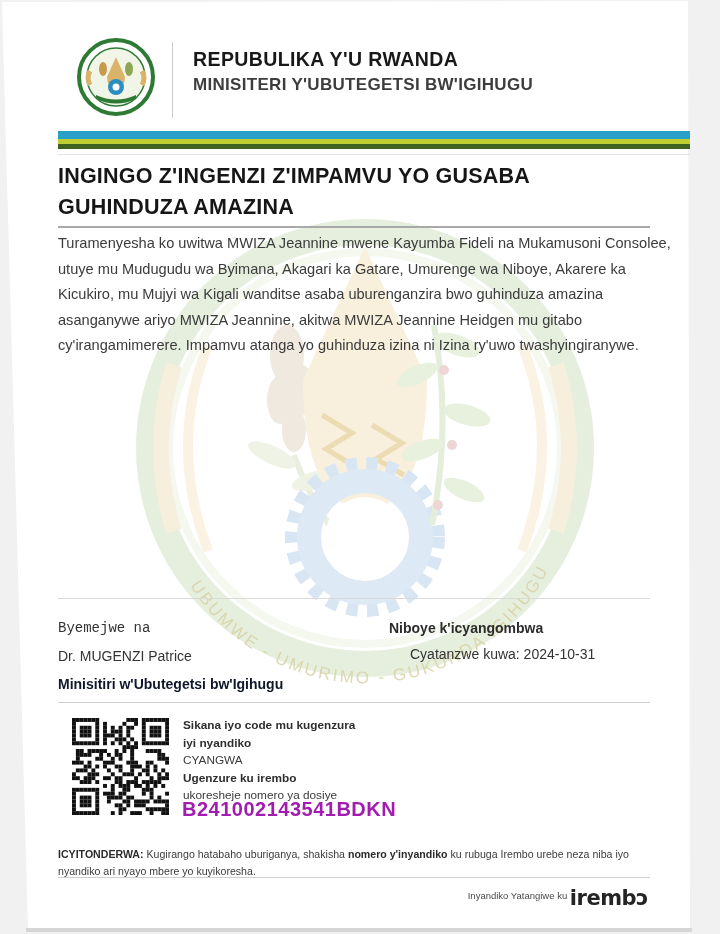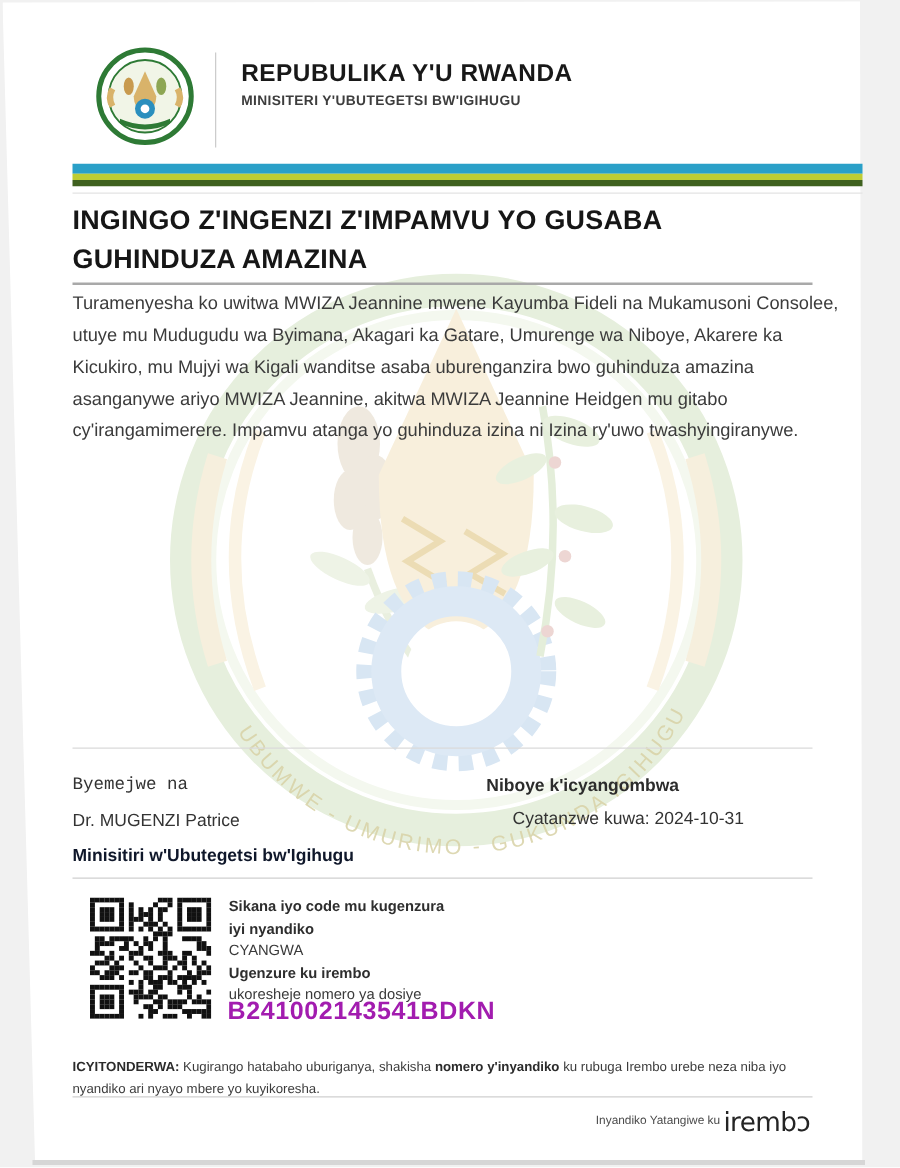--- a/index.html
+++ b/index.html
@@ -18,21 +18,21 @@
     position:absolute;left:26px;top:928px;width:666px;height:4px;
     background:#d6d6d6;z-index:0;
   }
   .wm{position:absolute;left:122px;top:205px;width:486px;height:500px;z-index:1;pointer-events:none;}
   .content{position:absolute;left:0;top:0;width:720px;height:830px;z-index:2;}
 
   
   .crest{position:absolute;left:76px;top:37px;width:80px;height:80px;}
   .hdr-divider{position:absolute;left:172px;top:42px;width:1px;height:76px;background:#cccccc;}
   .hdr-title{position:absolute;left:193px;top:48px;font-size:19.5px;font-weight:bold;color:#181818;letter-spacing:.4px;}
-  .hdr-sub{position:absolute;left:193px;top:75px;font-size:11px;font-weight:bold;color:#3d3d3d;letter-spacing:.3px;}
+  .hdr-sub{position:absolute;left:193px;top:75px;font-size:17px;font-weight:bold;color:#3d3d3d;letter-spacing:.3px;}
 
   
   .stripe{position:absolute;left:58px;top:131px;width:632px;}
   .stripe .b1{height:8px;}
   .stripe .b2{height:5px;}
   .stripe .b3{height:5px;}
   .rule{position:absolute;background:#dedede;height:1px;}
   .rule-top{left:58px;top:154px;width:632px;background:#e3e3e3;}
   .rule-title{left:58px;top:226px;width:592px;height:2px;background:#a9a9a9;}
   .rule-sig-top{left:58px;top:598px;width:592px;background:#dadada;}
@@ -64,21 +64,21 @@
   .v3{top:753px;}
   .v4{top:771px;font-weight:bold;color:#2e2e2e;}
   .v5{top:788px;}
   .doc-number{position:absolute;left:182px;top:798px;font-size:20px;font-weight:bold;color:#a21caf;letter-spacing:.5px;}
 
   
   .note{position:absolute;left:58px;top:846px;width:604px;font-size:10.6px;line-height:17px;color:#3c3c3c;}
   .note b{color:#2b2b2b;}
   .brandline{position:absolute;left:0;top:886px;width:648px;text-align:right;}
   .brand-pre{font-size:9.5px;color:#4a4a4a;vertical-align:6px;padding-left:39px;}
-  .brand-logo{font-family:"DejaVu Sans",sans-serif;font-size:21px;font-weight:400;color:#242424;letter-spacing:-.5px;}
+  .brand-logo{font-family:"DejaVu Sans",sans-serif;font-size:21px;font-weight:700;color:#242424;letter-spacing:-.5px;}
 </style>
 </head>
 <body>
 
 <div id="canvas">
   <div class="page"></div>
   <div class="page-shadow"></div>
 
   <svg class="wm" viewBox="0 0 486 500" xmlns="http://www.w3.org/2000/svg">
     <circle cx="243" cy="243" r="216" fill="none" stroke="#e6efdd" stroke-width="26"></circle>

